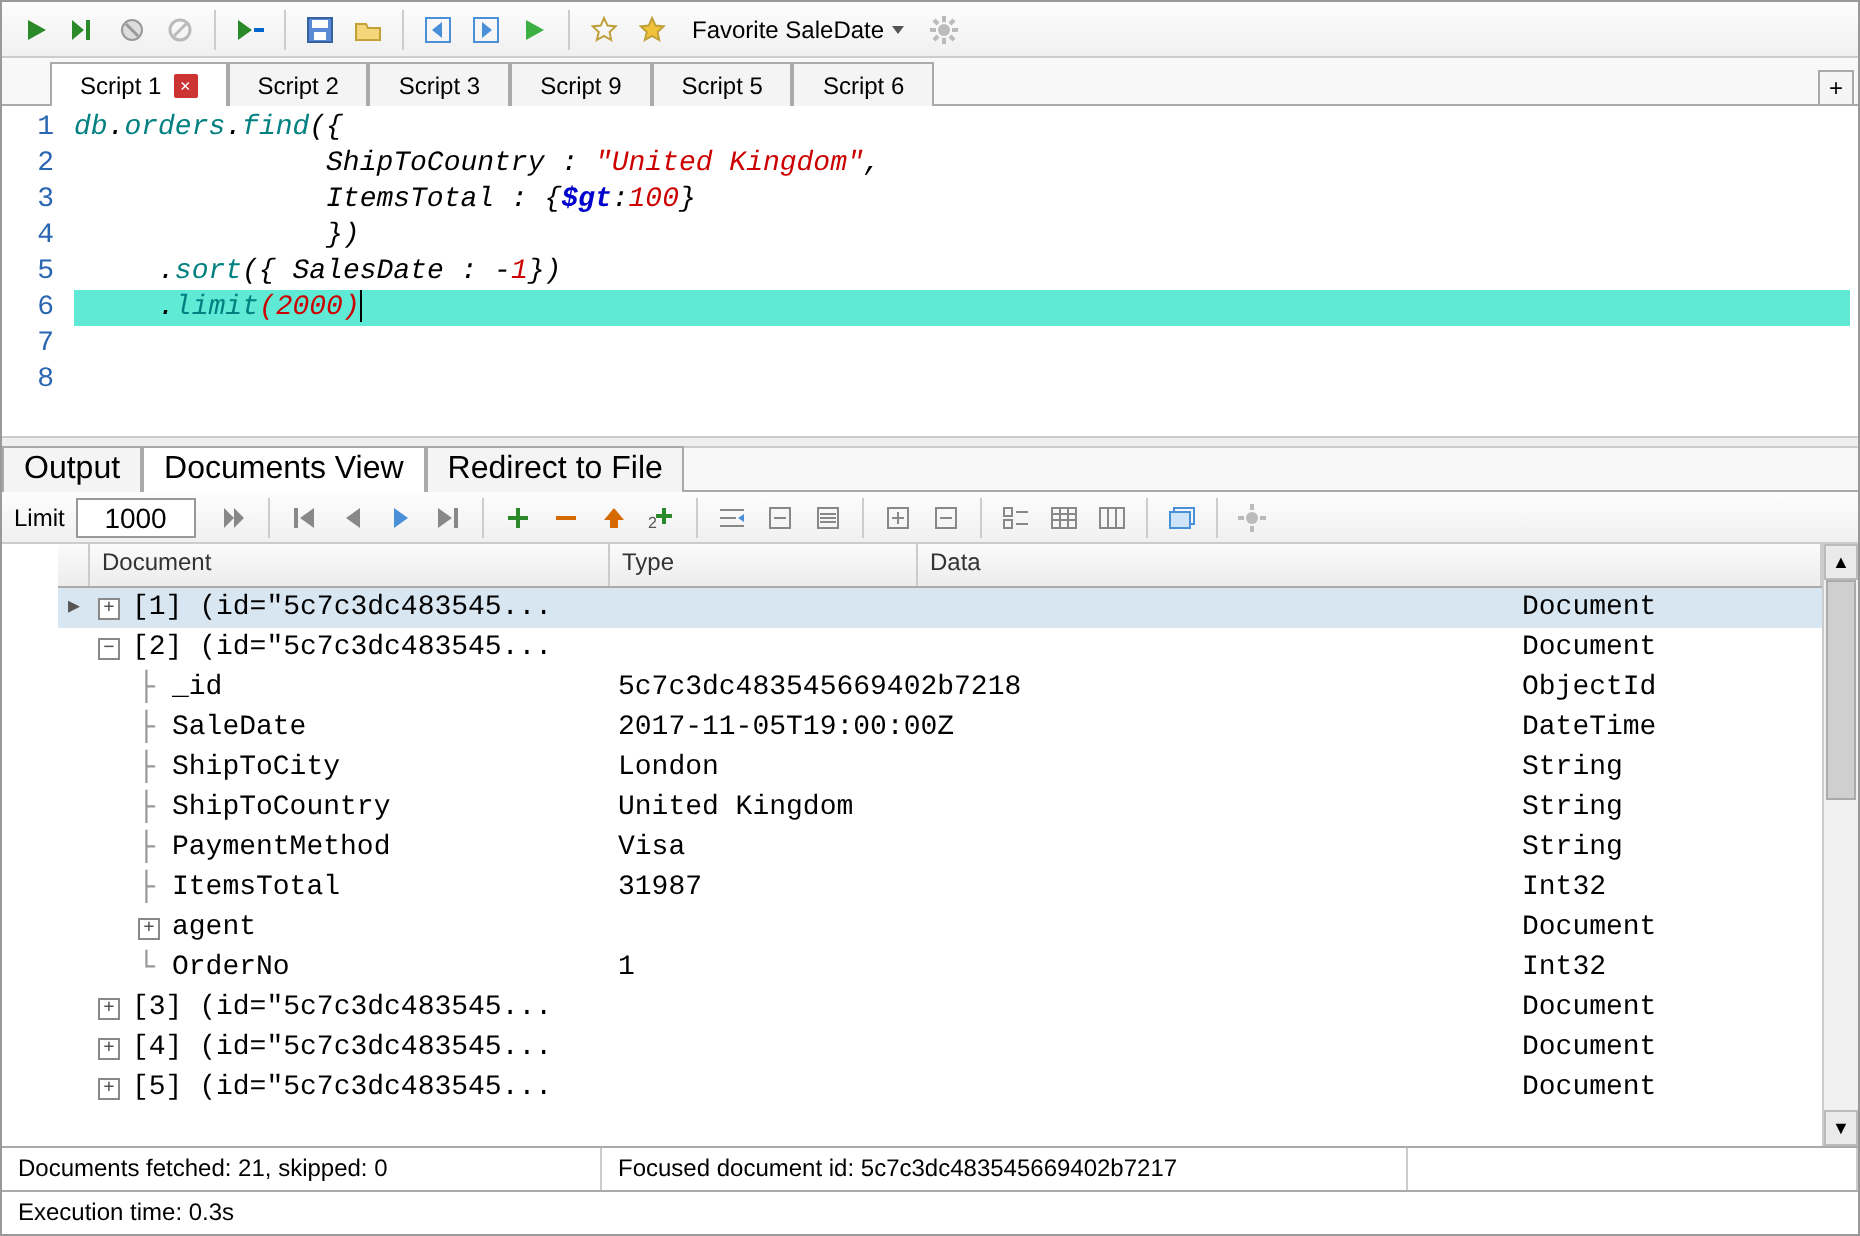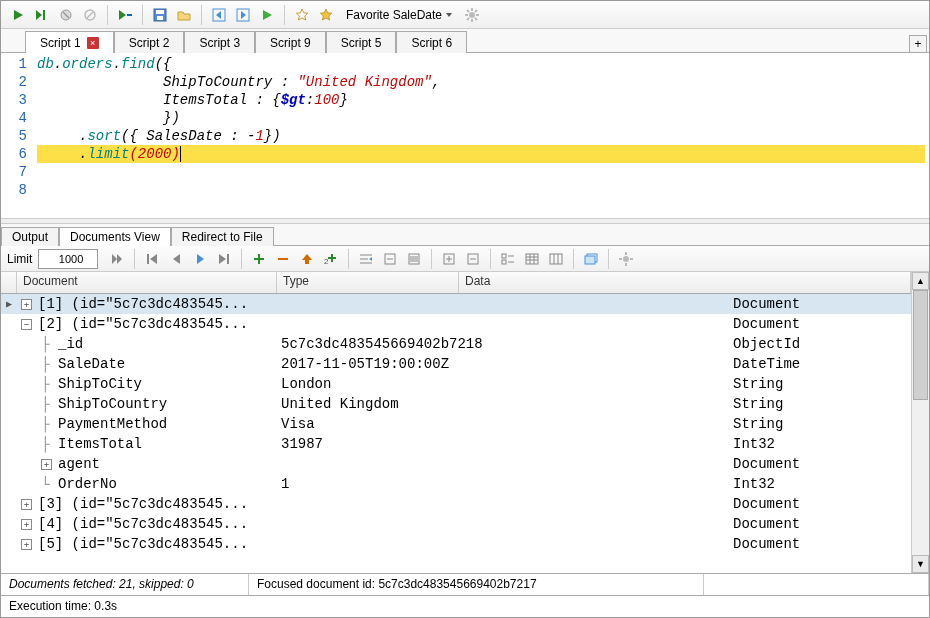--- a/index.html
+++ b/index.html
@@ -19,47 +19,47 @@
 .tab.active { background: #fff; font-weight: normal; }
 .tab-close { width: 12px; height: 12px; background: #c33; color: #fff; font-size: 9px; line-height: 12px; text-align: center; border-radius: 1px; }
 .tab-add { margin-left: auto; display:inline-flex; align-items:center; justify-content:center; width:18px; height:18px; border:1px solid #aaa; background:#f4f4f4; cursor:pointer; margin-right:2px; position:relative; top:1px;}
 
 
 .editor-area { display:flex; height: 165px; background:#fff; font-family: Consolas, "Courier New", monospace; font-size: 14px; line-height: 18px; }
 .gutter { width: 32px; text-align: right; color: #2a66b1; padding: 2px 6px 2px 2px; background:#fff; user-select:none; }
 .gutter div { height: 18px; }
 .code { flex:1; padding: 2px 4px; white-space: pre; position:relative; }
 .code-line { height:18px;font-style:italic; }
-.code-line.hl { background:#fde047; }
+.code-line.hl { background:#5eead4; }
 .kw { color:#008080; }
 .ident { color:#000; }
 .num { color:#c00; }
 .str { color:#c00; }
 .op { color:#0000cc; font-weight:bold; }
 .caret { display:inline-block; width:1px; height:16px; background:#000; vertical-align:middle; }
 
 
 .h-splitter { height: 6px; background: #efefef; border-top:1px solid #ccc; border-bottom:1px solid #ccc; cursor: row-resize; }
 
 
 .lower-tabs { display:flex; align-items:flex-end; height:22px; background:#f8f8f8; border-bottom:1px solid #aaa; }
-.lower-tab { padding: 2px 10px; border:1px solid #aaa; border-bottom:none; background:#f4f4f4; font-size:12px; cursor:pointer; position:relative; top:1px;}
+.lower-tab { padding: 2px 10px; border:1px solid #aaa; border-bottom:none; background:#f4f4f4; font-size:16px; cursor:pointer; position:relative; top:1px;}
 .lower-tab.active { background:#fff; }
 
 
 .res-toolbar { display:flex; align-items:center; height:26px; padding: 0 6px; gap:2px; border-bottom:1px solid #ccc; background: linear-gradient(#fdfdfd,#f0f0f0); }
 .limit-label { margin-right:4px; }
-.limit-input { width:60px; height:20px; text-align:right; padding-right:14px; border:1px solid #999; font-size:11px; position:relative; }
+.limit-input { width:60px; height:20px; text-align:right; padding-right:14px; border:1px solid #999; font-size:14px; position:relative; }
 .spinner { display:inline-flex; flex-direction:column; margin-left:-14px; margin-right:6px;}
 .spin-btn { width:12px; height:9px; border:1px solid #999; background:#f4f4f4; font-size:7px; line-height:7px; text-align:center; cursor:pointer;}
 
 
 .grid-wrap { flex:1; display:flex; flex-direction:column; min-height:0; }
 .grid-scroll { flex:1; overflow:hidden; position:relative; display:flex;}
-.grid { flex:1; font-family: Consolas, "Courier New", monospace; font-size:14px; }
+.grid { flex:1; font-family: Consolas, "Courier New", monospace; font-size:14px;padding-left:28px; }
 .grid-header { display:flex; height:22px; border-bottom:1px solid #aaa; background:linear-gradient(#fbfbfb,#ececec); }
 .gh-cell { border-right:1px solid #ccc; padding:2px 6px; font-family:"Segoe UI",sans-serif; font-size:12px; color:#333; }
 .gh-indicator { width:16px; border-right:1px solid #ccc;}
 .col-doc { width:260px; }
 .col-data { width:452px; }
 .col-type { flex:1; }
 .grid-body { }
 .g-row { display:flex; height:20px; align-items:center; }
 .g-row.sel { background:#d8e6f2; }
 .g-ind { width:16px; display:flex; align-items:center; justify-content:center; font-size:10px; color:#555;}
@@ -69,21 +69,21 @@
 .tree-pad { display:inline-block; }
 .tree-tgl { display:inline-flex; align-items:center; justify-content:center; width:11px; height:11px; border:1px solid #888; font-size:9px; line-height:9px; background:#fff; margin-right:4px; cursor:pointer; color:#555; font-family:monospace;}
 .vscroll { width:18px; background:#f0f0f0; border-left:1px solid #ccc; display:flex; flex-direction:column;}
 .vs-btn { height:18px; border:1px solid #bbb; background:#eaeaea; display:flex; align-items:center; justify-content:center; cursor:pointer; font-size:9px;}
 .vs-track { flex:1; position:relative; }
 .vs-thumb { position:absolute; left:1px; right:1px; top:0; height:110px; background:#cfcfcf; border:1px solid #aaa;}
 
 
 .status1 { display:flex; height:22px; border-top:1px solid #aaa; font-size:12px; }
 .status1 .cell { padding:3px 8px; border-right:1px solid #ccc; }
-.status1 .cell.a { width:248px;font-style:italic;}
+.status1 .cell.a { width:300px;}
 .status1 .cell.b { flex:1; }
 .status1 .cell.c { width:225px; }
 .status2 { height:22px; border-top:1px solid #aaa; padding:3px 8px; font-size:12px;}
 
 svg { display:block; }
 </style>
 </head>
 <body>
 
 <div class="wrapper">

